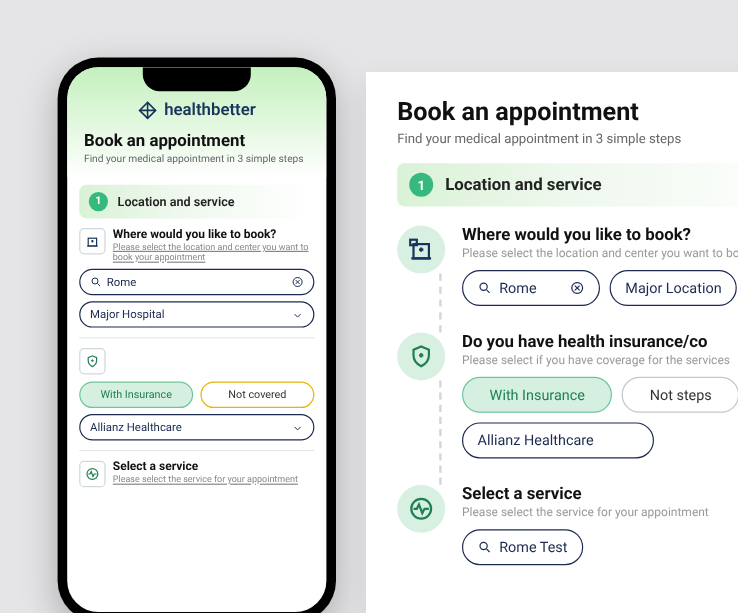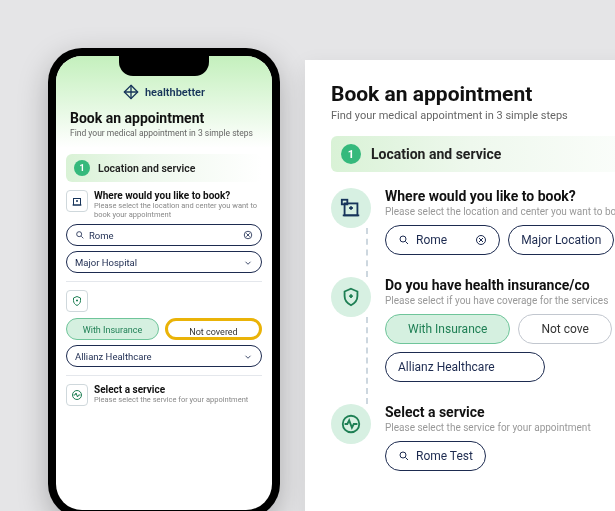--- a/index.html
+++ b/index.html
@@ -47,21 +47,21 @@
     padding: 28px 14px 10px 14px;
   }
   .brand {
     display: flex;
     align-items: center;
     gap: 6px;
     justify-content: center;
     margin-bottom: 10px;
   }
   .brand-icon svg { display:block; }
-  .brand-name { font-weight: 600; font-size: 11px; color: #17345a; }
+  .brand-name { font-weight: 600; font-size: 14px; color: #17345a; }
   .m-title { font-size: 14px; font-weight: 700; color: #111; margin: 4px 0 2px 0; }
   .m-sub   { font-size: 8.5px; color: #666; }
   .m-body  { padding: 0 10px 10px 10px; }
   .m-step-hdr {
     display: flex; align-items: center; gap: 8px;
     background: linear-gradient(90deg,#d9f2d6,#eef8ed 40%,#fff);
     border-radius: 6px; padding: 6px 8px; margin: 6px 0 8px 0;
   }
   .step-num {
     width: 16px; height: 16px; border-radius: 50%;
@@ -69,35 +69,35 @@
     display: flex; align-items: center; justify-content: center; font-weight: 700;
   }
   .step-label { font-size: 10.5px; font-weight: 600; color: #222; }
   .m-block { margin-bottom: 8px; }
   .m-row { display:flex; gap:6px; align-items:flex-start; }
   .m-qicon {
     width: 22px; height: 22px; border:1px solid #cfd8dc; border-radius:4px;
     display:flex;align-items:center;justify-content:center;flex-shrink:0;
   }
   .m-q { font-size: 10px; font-weight:700; color:#111;}
-  .m-help { font-size: 7.5px; color:#888; line-height:1.2; }
+  .m-help { font-size: 7.5px; color:#888; line-height:1.2;text-decoration:underline; }
   .m-pill, .m-select {
     border:1px solid #1d2b50; border-radius: 14px;
     padding: 4px 8px; font-size:9.5px; display:flex; align-items:center;
     gap:4px; color:#1d2b50; background:#fff; margin-top:5px; height:22px;
   }
   .m-pill .spacer, .m-select .spacer { flex:1; }
   .m-select { justify-content:space-between;align-items:flex-end; }
   .m-toggle-row { display:flex; gap:6px; margin-top:6px; }
   .m-toggle {
     flex:1; text-align:center; border-radius:14px; height:22px;
     font-size:9px; line-height:22px;
   }
   .m-toggle.on { background:#d5f0e0; border:1px solid #6fc59a; color:#1e7f54;}
-  .m-toggle.off { background:#fff; border:3px solid #eab308; color:#333;}
+  .m-toggle.off { background:#fff; border:1px solid #eab308; color:#333;}
   .hr { border:none;border-top:1px solid #e4e7ec;margin:8px 0;}
   
   .desk {
     position:absolute;
     left:305px; top:60px;
     width:400px; height:470px;
     background:#fff;
     box-shadow:0 6px 20px rgba(0,0,0,0.08);
     padding:22px 26px;
     overflow:hidden;
@@ -301,21 +301,21 @@
       <svg width="22" height="22" viewBox="0 0 24 24" fill="none" stroke="#1e7f54" stroke-width="2">
           <path d="M12 3l7 3v5c0 5-3 8-7 10-4-2-7-5-7-10V6l7-3z"></path>
           <path d="M12 9v4M10 11h4"></path>
         </svg>
     </div>
     <div style="flex:1">
       <div class="d-q">Do you have health insurance/co</div>
       <div class="d-help">Please select if you have coverage for the services</div>
       <div class="d-controls" style="margin-bottom:8px">
         <div class="d-toggle on">With Insurance</div>
-        <div class="d-toggle off">Not cove</div>
+        <div class="d-toggle off">Not steps</div>
       </div>
       <div class="d-controls">
         <div class="d-pill wide">
           <span>Allianz Healthcare</span>
         </div>
       </div>
     </div>
   </div>
 
   <div class="d-item">

